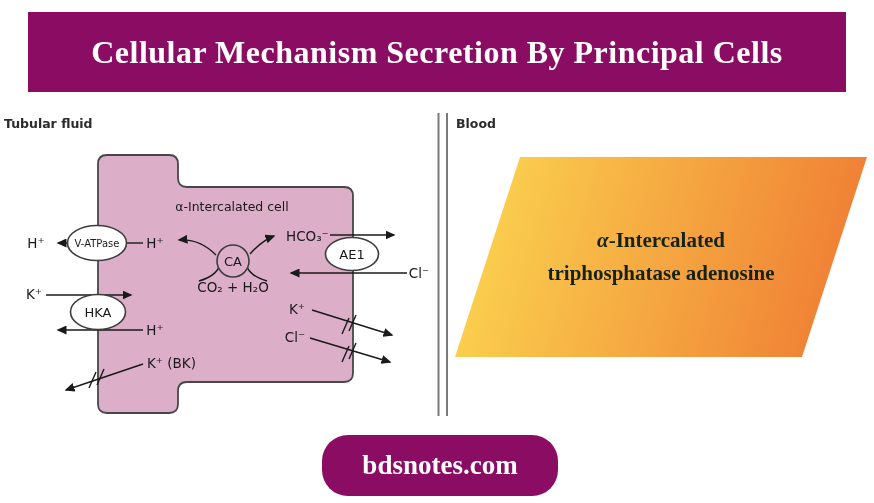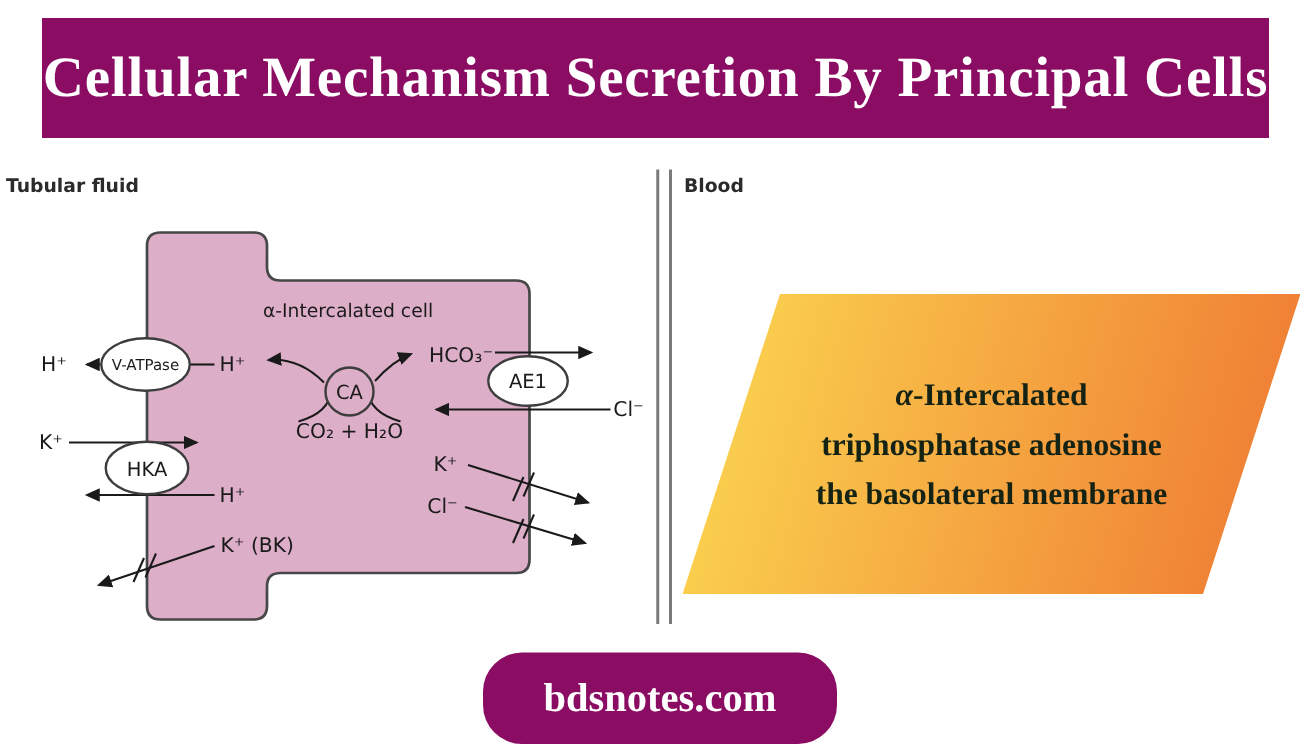--- a/index.html
+++ b/index.html
@@ -2,37 +2,37 @@
 <html><head>
 <meta charset="utf-8">
 <style>
   html,body{margin:0;padding:0;background:#ffffff;}
   .canvas{position:relative;width:874px;height:503px;background:#ffffff;overflow:hidden;
           font-family:"Liberation Sans",sans-serif;}
   
   .title-banner{position:absolute;left:28px;top:12px;width:818px;height:80px;
     display:flex;align-items:center;justify-content:center;}
   .title-banner h1{margin:0;font-family:"Liberation Serif",serif;font-weight:700;
-    font-size:38px;color:#ffffff;white-space:nowrap;letter-spacing:.5px;}
+    font-size:32px;color:#ffffff;white-space:nowrap;letter-spacing:.5px;}
   
   .diagram{position:absolute;left:0;top:105px;}
   svg text{font-family:"DejaVu Sans",sans-serif;fill:#1a1a1a;}
   .fluid-lbl{font-size:12.5px;font-weight:700;fill:#2b2b2b;}
   .ion{font-size:13.5px;}
   .cell-name{font-size:12.5px;}
   .pump-sm{font-size:10px;}
   .pump{font-size:13px;}
   .ln{stroke:#1a1a1a;stroke-width:1.4;fill:none;}
   .shape{stroke:#474747;stroke-width:1.8;}
   .oval{fill:#ffffff;stroke:#3d3d3d;stroke-width:1.6;}
   
   .callout{position:absolute;left:455px;top:157px;width:412px;height:200px;
     clip-path:polygon(65px 0,412px 0,347px 200px,0 200px);
     display:flex;flex-direction:column;align-items:center;justify-content:center;
-    text-align:center;margin-top:39px;}
+    text-align:center;}
   .callout .line{font-family:"Liberation Serif",serif;font-weight:700;font-size:21px;
     line-height:33px;color:#152315;white-space:nowrap;}
   .callout .alpha{font-style:italic;}
   
   .footer-banner{position:absolute;left:322px;top:435px;width:236px;height:61px;
     display:flex;align-items:center;justify-content:center;border-radius:26px;}
   .footer-banner span{font-family:"Liberation Serif",serif;font-weight:700;
     font-size:27px;color:#ffffff;}
 </style>
 </head>
@@ -106,20 +106,19 @@
 
     <text class="ion" x="295" y="237" text-anchor="middle">Cl⁻</text>
     <line class="ln" x1="310" y1="233" x2="390" y2="257" marker-end="url(#ah)"></line>
     <line class="ln" x1="356" y1="238" x2="349" y2="254"></line>
     <line class="ln" x1="349" y1="241" x2="342" y2="257"></line>
   </svg>
 
   <div class="callout" style="background: linear-gradient(105deg, rgb(251, 212, 79) 5%, rgb(239, 123, 51) 95%);">
     <div class="line"><span class="alpha">α</span><span>-Intercalated</span></div>
     <div class="line">triphosphatase adenosine</div>
-    <div class="line">the basolateral membrane</div>
   </div>
 
   <div class="footer-banner" style="background: rgb(139, 12, 99);">
     <span>bdsnotes.com</span>
   </div>
 
 </div>
 
 </body></html>

